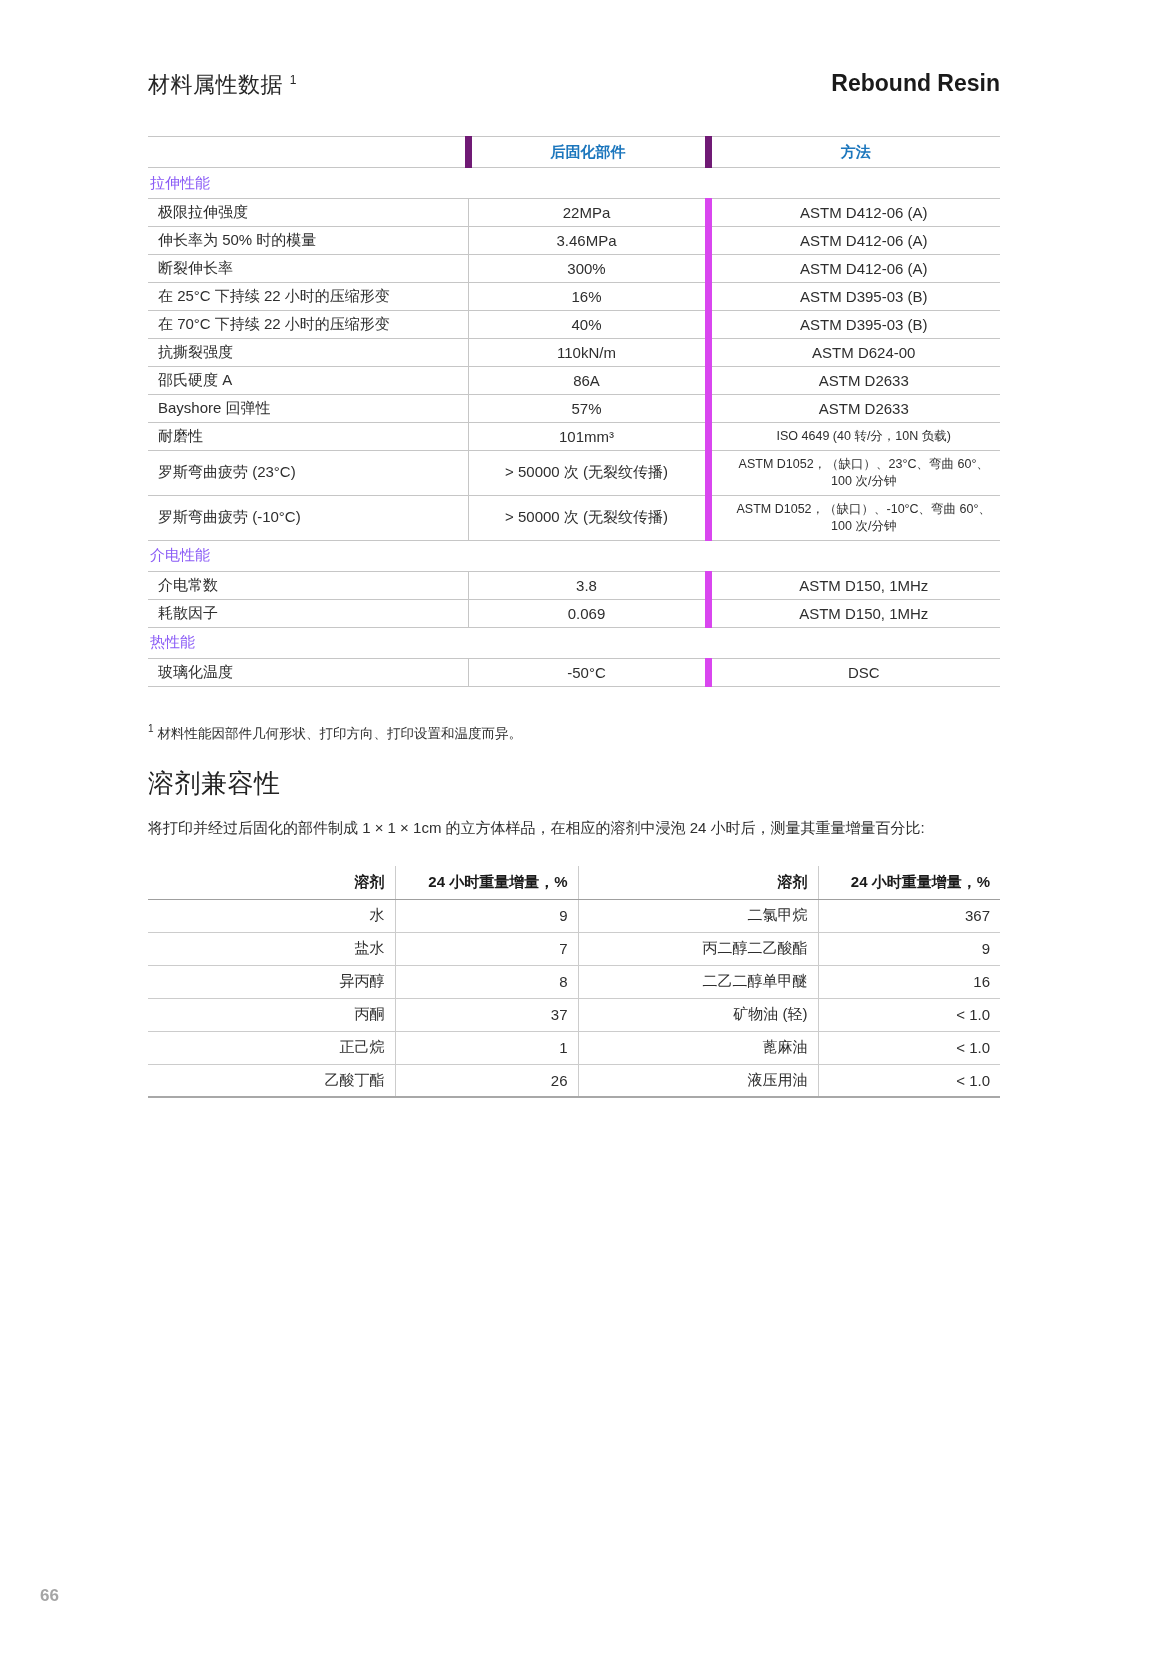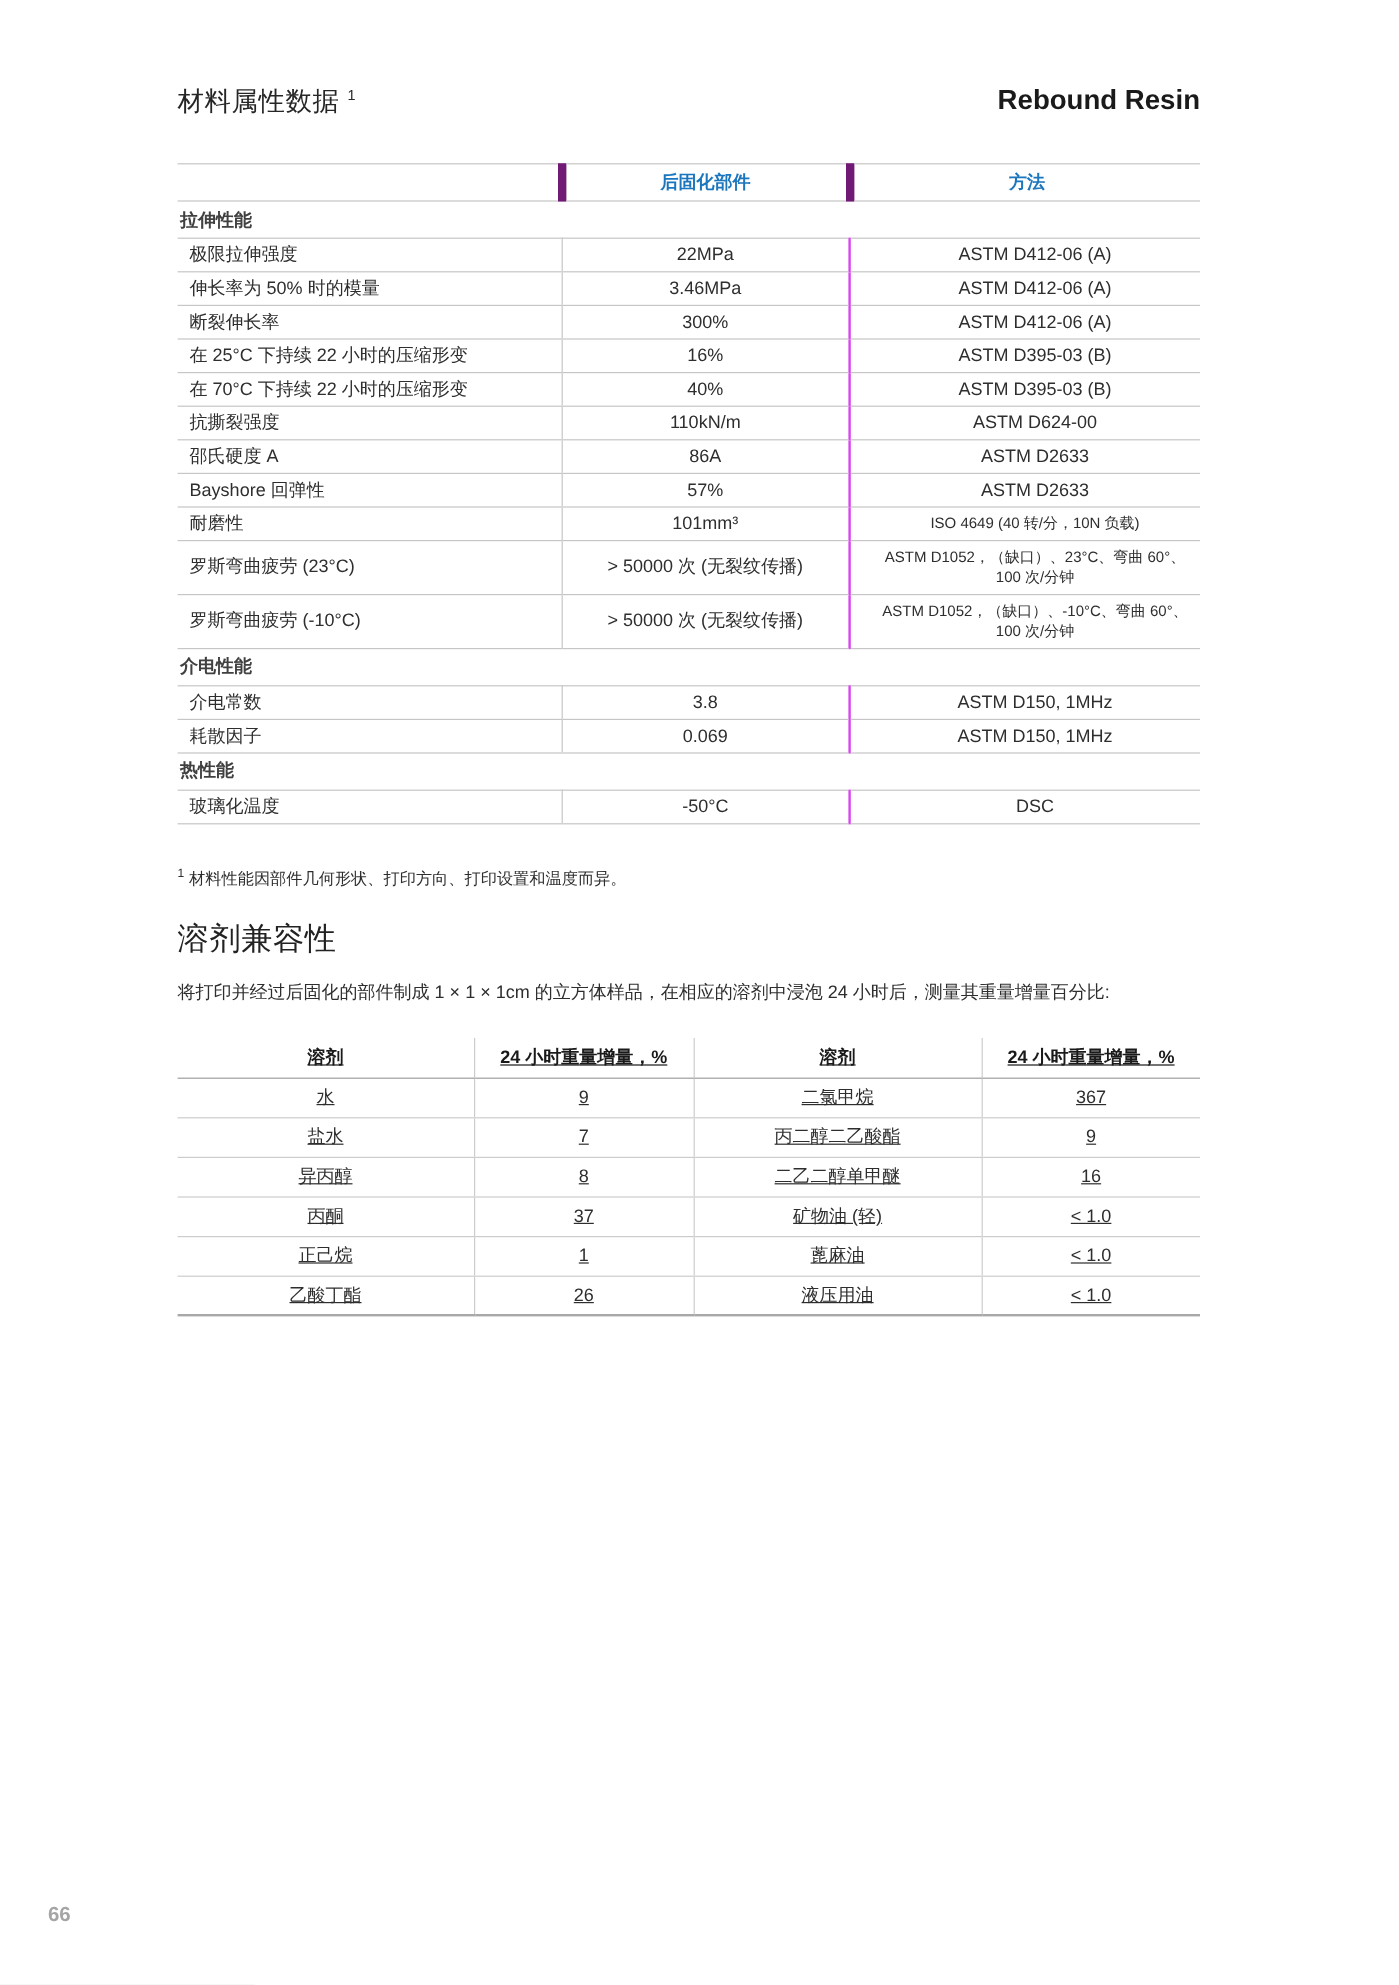--- a/index.html
+++ b/index.html
@@ -34,47 +34,46 @@
     border-bottom:1px solid #c6c6c6;
     padding:4px 8px;
     vertical-align:middle;
   }
   table.prop thead th { border-top:1px solid #c6c6c6; height:31px; }
   table.prop thead th.col-head {
     color:#1b76bd; font-weight:700; text-align:center;
     border-left:7px solid #701a75;
   }
   table.prop tr.section-row td {
-    color:#404040; font-weight:700; height:31px;
+    color:#8b5cf6; font-weight:400; height:31px;
     padding-left:2px;
   }
   table.prop tr.data-row td { height:26px; }
   table.prop td.c-prop   { text-align:left;  padding-left:10px; color:#2e2e2e; }
   table.prop td.c-val    { text-align:center; border-left:1px solid #c6c6c6; }
-  table.prop td.c-method { text-align:center; border-left:2px solid #d946ef;padding-left:24px; }
+  table.prop td.c-method { text-align:center; border-left:7px solid #d946ef;padding-left:24px; }
   table.prop td.small    { font-size:12.5px; line-height:1.35; padding-top:5px; padding-bottom:5px; }
 
   
   .footnote { margin-top:36px; font-size:13.5px; color:#2e2e2e; }
   .footnote sup { font-size:10px; margin-right:4px; }
 
   
   .solvent-title { margin-top:24px; font-size:26px; font-weight:400; color:#222; letter-spacing:0.5px; }
   .solvent-desc  { margin-top:18px; font-size:15px; color:#2e2e2e; white-space:nowrap; }
 
   table.solv { border-collapse:collapse; width:852px; margin-top:28px; table-layout:fixed; }
   table.solv col.s1 { width:247px; }
   table.solv col.s2 { width:183px; }
   table.solv col.s3 { width:240px; }
   table.solv col.s4 { width:182px; }
   table.solv th, table.solv td {
-    font-size:15px; text-align:center; vertical-align:middle;
+    font-size:15px; text-align:right; vertical-align:middle;
     padding:4px 10px; height:33px;
     border-bottom:1px solid #cccccc;
-    text-decoration:underline;
   }
   table.solv thead th {
     font-weight:700; color:#1a1a1a;
     border-bottom:1px solid #9f9f9f;
   }
   table.solv th + th, table.solv td + td { border-left:1px solid #cccccc; }
   table.solv tbody tr:last-child td { border-bottom:2px solid #a8a8a8; }
 
   
   .page-number {

